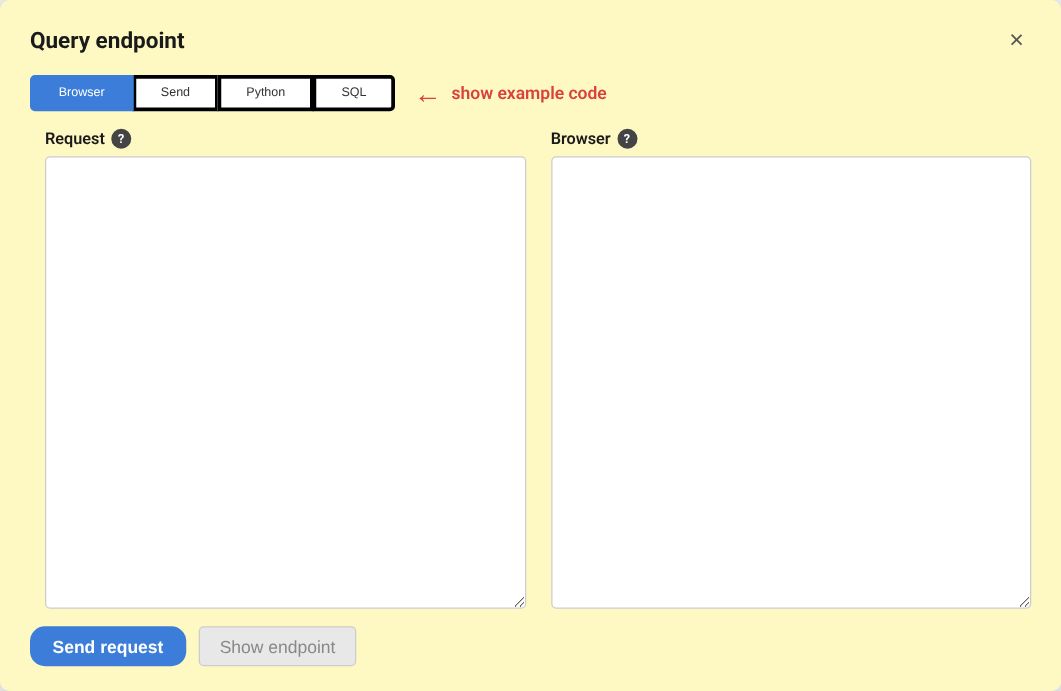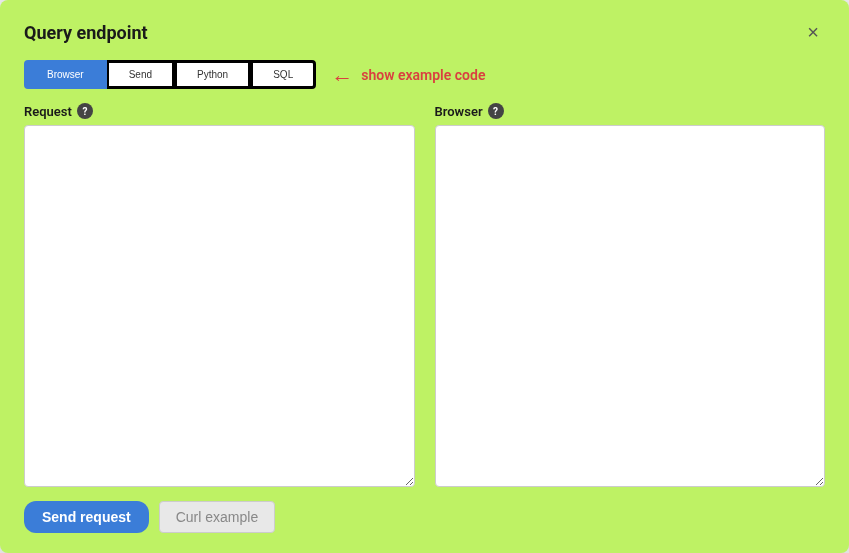--- a/index.html
+++ b/index.html
@@ -19,21 +19,21 @@
 
     .modal-overlay {
       width: 849px;
       height: 553px;
       display: flex;
       align-items: center;
       justify-content: center;
     }
 
     .modal {
-      background: #bef264;
+      background: #fef9c3;
       border-radius: 8px;
       box-shadow: 0 4px 24px rgba(0,0,0,0.18);
       width: 849px;
       height: 553px;
       display: flex;
       flex-direction: column;
       padding: 20px 24px 20px 24px;
       position: relative;
     }
 
@@ -113,20 +113,21 @@
       font-size: 14px;
       font-weight: 600;
       cursor: pointer;
     }
 
     .panels-row {
       display: flex;
       flex: 1;
       gap: 20px;
       min-height: 0;
+      margin-left: 12px;
     }
 
     .panel {
       flex: 1;
       display: flex;
       flex-direction: column;
       min-width: 0;
     }
 
     .panel-label {
@@ -233,17 +234,17 @@
           <span>Browser</span>
           <span class="help-icon">?</span>
         </div>
         <textarea class="panel-textarea" style=""></textarea>
       </div>
 
     </div>
 
     <div class="footer">
       <button class="send-request-button">Send request</button>
-      <button class="show-example-button">Curl example</button>
+      <button class="show-example-button">Show endpoint</button>
     </div>
 
   </div>
 </div>
 
 </body></html>

